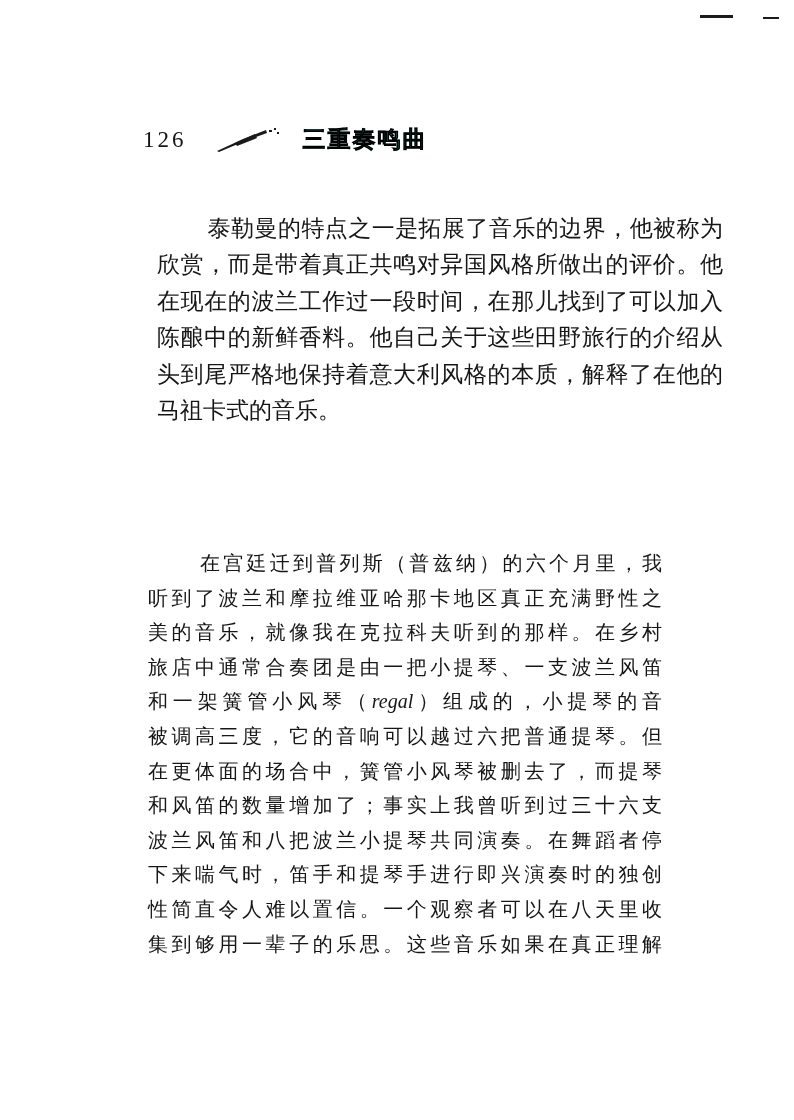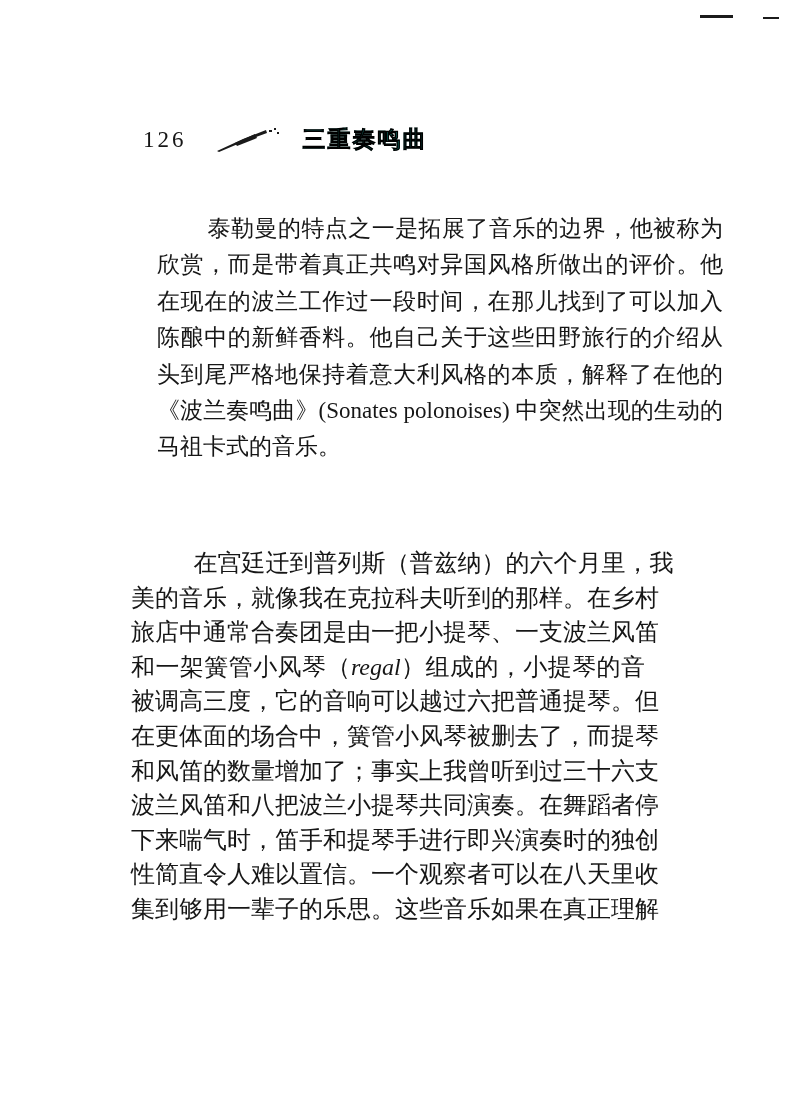--- a/index.html
+++ b/index.html
@@ -78,24 +78,24 @@
   .line.first {
     text-indent: 2.2em;
   }
   .line.short-line {
     text-align-last: left;
   }
 
   
   .quote {
     position: absolute;
-    left: 131px;
+    left: 148px;
     top: 546px;
     width: 514px;
-    font-size: 24px;
+    font-size: 20px;
     line-height: 34.6px;
   }
   .quote .line.first {
     text-indent: 2.6em;
   }
   .latin-italic {
     font-style: italic;
     font-family: "Liberation Serif", "DejaVu Serif", serif;
   }
 
@@ -144,26 +144,26 @@
     </svg>
     <span class="head-title">三重奏鸣曲</span>
   </div>
 
   <div class="para">
     <div class="line first">泰勒曼的特点之一是拓展了音乐的边界，他被称为</div>
     <div class="line">欣赏，而是带着真正共鸣对异国风格所做出的评价。他</div>
     <div class="line">在现在的波兰工作过一段时间，在那儿找到了可以加入</div>
     <div class="line">陈酿中的新鲜香料。他自己关于这些田野旅行的介绍从</div>
     <div class="line">头到尾严格地保持着意大利风格的本质，解释了在他的</div>
-    <div class="line">《波兰奏鸣曲》(Sonates polonoises) 中突然出现的生动的</div>
     <div class="line short-line">马祖卡式的音乐。</div>
   </div>
 
   <div class="quote">
     <div class="line first">在宫廷迁到普列斯（普兹纳）的六个月里，我</div>
+    <div class="line">听到了波兰和摩拉维亚哈那卡地区真正充满野性之</div>
     <div class="line">美的音乐，就像我在克拉科夫听到的那样。在乡村</div>
     <div class="line">旅店中通常合奏团是由一把小提琴、一支波兰风笛</div>
     <div class="line"><span>和一架簧管小风琴（</span><span class="latin-italic">regal</span><span>）组成的，小提琴的音</span></div>
     <div class="line">被调高三度，它的音响可以越过六把普通提琴。但</div>
     <div class="line">在更体面的场合中，簧管小风琴被删去了，而提琴</div>
     <div class="line">和风笛的数量增加了；事实上我曾听到过三十六支</div>
     <div class="line">波兰风笛和八把波兰小提琴共同演奏。在舞蹈者停</div>
     <div class="line">下来喘气时，笛手和提琴手进行即兴演奏时的独创</div>
     <div class="line">性简直令人难以置信。一个观察者可以在八天里收</div>
     <div class="line">集到够用一辈子的乐思。这些音乐如果在真正理解</div>

